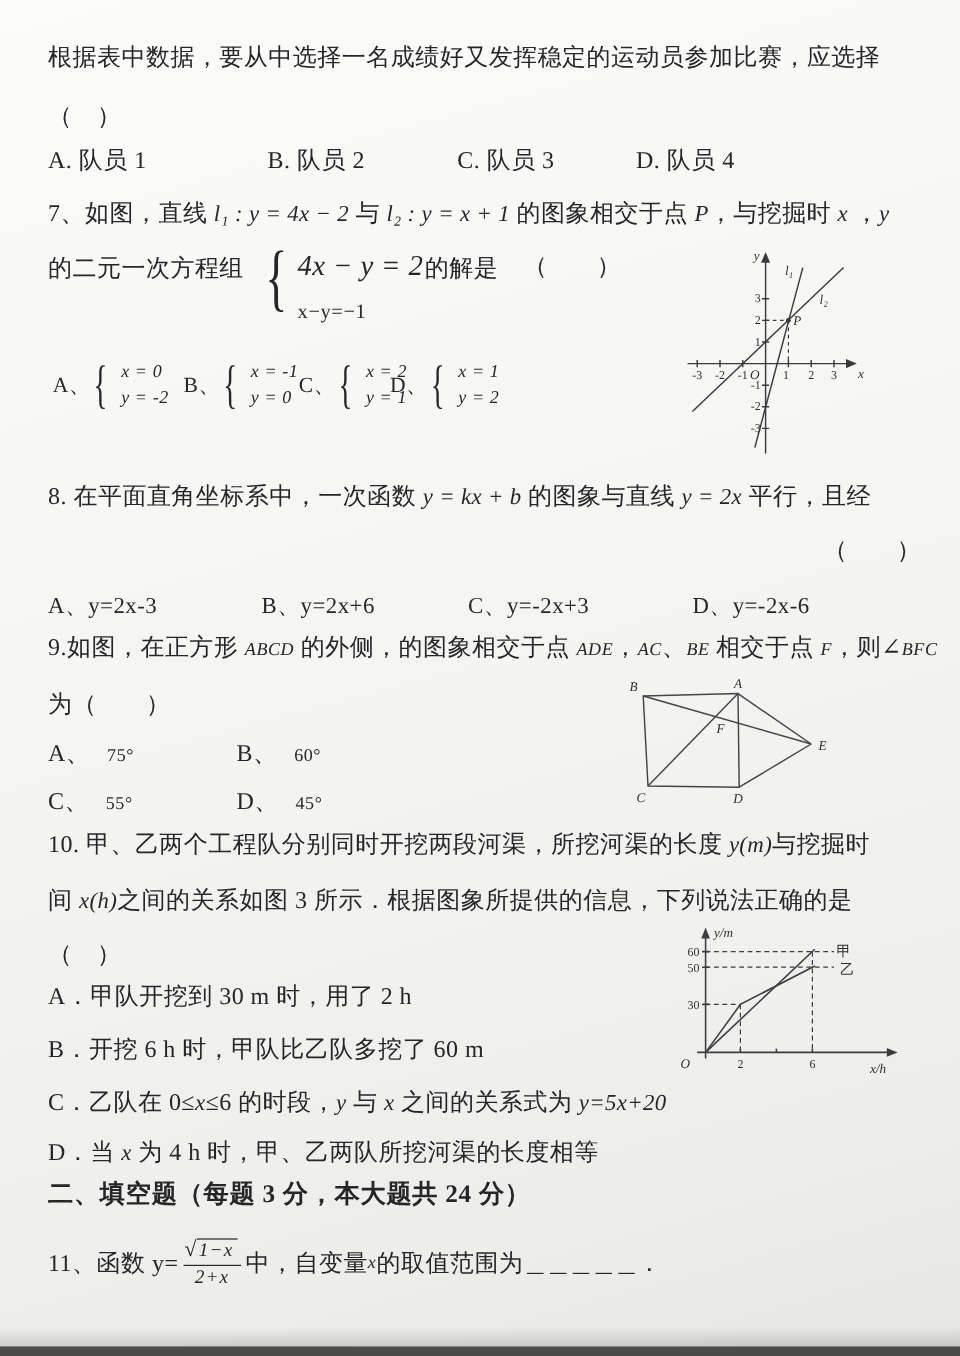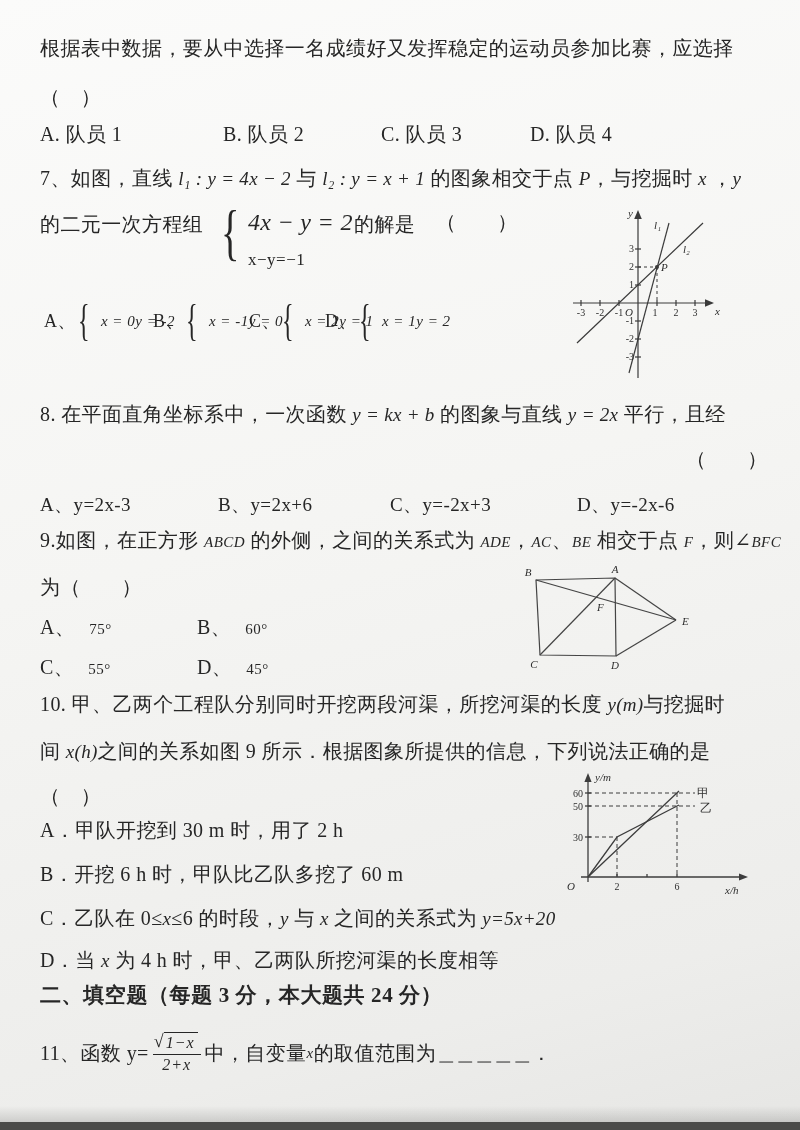--- a/index.html
+++ b/index.html
@@ -15,21 +15,21 @@
   .math{font-style:italic;font-size:19px;letter-spacing:.3px;}
   .mi{font-style:italic;font-size:15px;letter-spacing:.5px;}
   .small-val{font-size:15px;letter-spacing:.5px;}
   .brace-lg{
     font-size:62px;font-weight:400;line-height:1;
     transform:scaleX(.62);transform-origin:left top;
   }
   .q7opt{display:flex;align-items:center;}
   .optlabel{font-size:18px;letter-spacing:.4px;margin-right:2px;}
   .brace-sm{font-size:44px;font-weight:400;line-height:1;transform:scaleX(.55);transform-origin:left center;}
-  .sys{display:inline-flex;flex-direction:row;font-style:italic;font-size:15px;line-height:22px;margin-left:2px;letter-spacing:.5px;}
+  .sys{display:inline-flex;flex-direction:column;font-style:italic;font-size:15px;line-height:22px;margin-left:2px;letter-spacing:.5px;}
   .q8opt{font-size:19px;letter-spacing:.4px;}
   .q9opt{display:flex;align-items:baseline;}
   .q9opt .optlabel{font-size:20px;margin-right:14px;}
   .q10opt{font-size:20px;letter-spacing:.4px;}
   .q11row{display:flex;align-items:center;height:54px;}
   .frac{display:inline-flex;flex-direction:column;align-items:center;margin:0 4px;font-size:16px;line-height:1.15;}
   .frac .num{display:inline-flex;align-items:flex-start;border-bottom:1.4px solid #262626;padding:0 3px 1px 1px;}
   .frac .den{font-style:italic;padding-top:1px;letter-spacing:1px;}
   .sqrt-sign{font-style:normal;font-size:18px;line-height:1;margin-right:0px;}
   .radicand{font-style:italic;border-top:1.3px solid #262626;padding:1px 3px 0 2px;letter-spacing:1px;}
@@ -143,21 +143,21 @@
   <div class="abs" style="left:40px;top:402px;width:742px;">
     <span class="cn">8. 在平面直角坐标系中，一次函数 </span><span class="math">y = kx + b</span><span class="cn"> 的图象与直线 </span><span class="math">y = 2x</span><span class="cn"> 平行，且经</span>
   </div>
   <span class="abs cn" style="left:686px;top:447px;">（　　）</span>
   <span class="abs q8opt" style="left:40px;top:492px;">A、y=2x-3</span>
   <span class="abs q8opt" style="left:218px;top:492px;">B、y=2x+6</span>
   <span class="abs q8opt" style="left:390px;top:492px;">C、y=-2x+3</span>
   <span class="abs q8opt" style="left:577px;top:492px;text-align:right;">D、y=-2x-6</span>
 
   <div class="abs" style="left:40px;top:528px;width:742px;">
-    <span class="cn">9.如图，在正方形 </span><span class="mi">ABCD</span><span class="cn"> 的外侧，之间的关系式为 </span><span class="mi">ADE</span><span class="cn">，</span><span class="mi">AC</span><span class="cn">、</span><span class="mi">BE</span><span class="cn"> 相交于点 </span><span class="mi">F</span><span class="cn">，则∠</span><span class="mi">BFC</span>
+    <span class="cn">9.如图，在正方形 </span><span class="mi">ABCD</span><span class="cn"> 的外侧，的图象相交于点 </span><span class="mi">ADE</span><span class="cn">，</span><span class="mi">AC</span><span class="cn">、</span><span class="mi">BE</span><span class="cn"> 相交于点 </span><span class="mi">F</span><span class="cn">，则∠</span><span class="mi">BFC</span>
   </div>
   <div class="abs cn" style="left:40px;top:575px;">为（　　）</div>
   <div class="q9opt abs" style="left:40px;top:614px;">
     <span class="optlabel">A、</span>
     <span class="small-val">75°</span>
   </div>
   <div class="q9opt abs" style="left:197px;top:614px;">
     <span class="optlabel">B、</span>
     <span class="small-val">60°</span>
   </div>
@@ -183,21 +183,21 @@
     <text class="lbl" x="21" y="105" text-anchor="middle">C</text>
     <text class="lbl" x="102" y="106" text-anchor="middle">D</text>
     <text class="lbl" x="169" y="62">E</text>
     <text class="lbl" x="84" y="48">F</text>
   </svg>
 
   <div class="abs" style="left:40px;top:692px;width:742px;">
     <span class="cn">10. 甲、乙两个工程队分别同时开挖两段河渠，所挖河渠的长度 </span><span class="math">y(m)</span><span class="cn">与挖掘时</span>
   </div>
   <div class="abs" style="left:40px;top:739px;width:720px;">
-    <span class="cn">间 </span><span class="math">x(h)</span><span class="cn">之间的关系如图 9 所示．根据图象所提供的信息，下列说法正确的是</span>
+    <span class="cn">间 </span><span class="math">x(h)</span><span class="cn">之间的关系如图 3 所示．根据图象所提供的信息，下列说法正确的是</span>
   </div>
   <div class="abs cn" style="left:40px;top:784px;">（　）</div>
   <div class="abs q10opt" style="left:40px;top:817px;">A．甲队开挖到 30 m 时，用了 2 h</div>
   <div class="abs q10opt" style="left:40px;top:861px;">B．开挖 6 h 时，甲队比乙队多挖了 60 m</div>
   <div class="abs q10opt" style="left:40px;top:905px;width:720px;">
     <span>C．乙队在 0≤</span><span class="math">x</span><span>≤6 的时段，</span><span class="math">y</span><span> 与 </span><span class="math">x</span><span> 之间的关系式为 </span><span class="math">y=5x+20</span>
   </div>
   <div class="abs q10opt" style="left:40px;top:947px;width:720px;">
     <span>D．当 </span><span class="math">x</span><span> 为 4 h 时，甲、乙两队所挖河渠的长度相等</span>
   </div>

